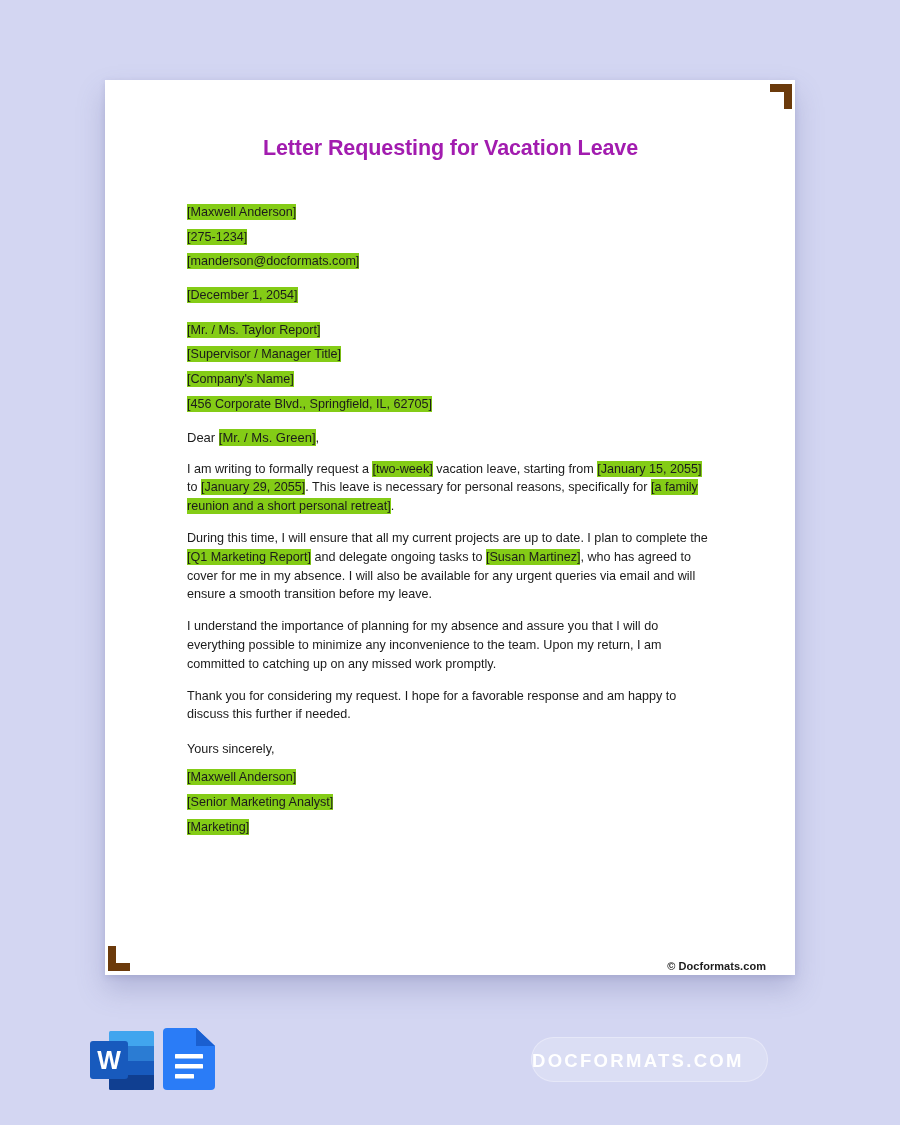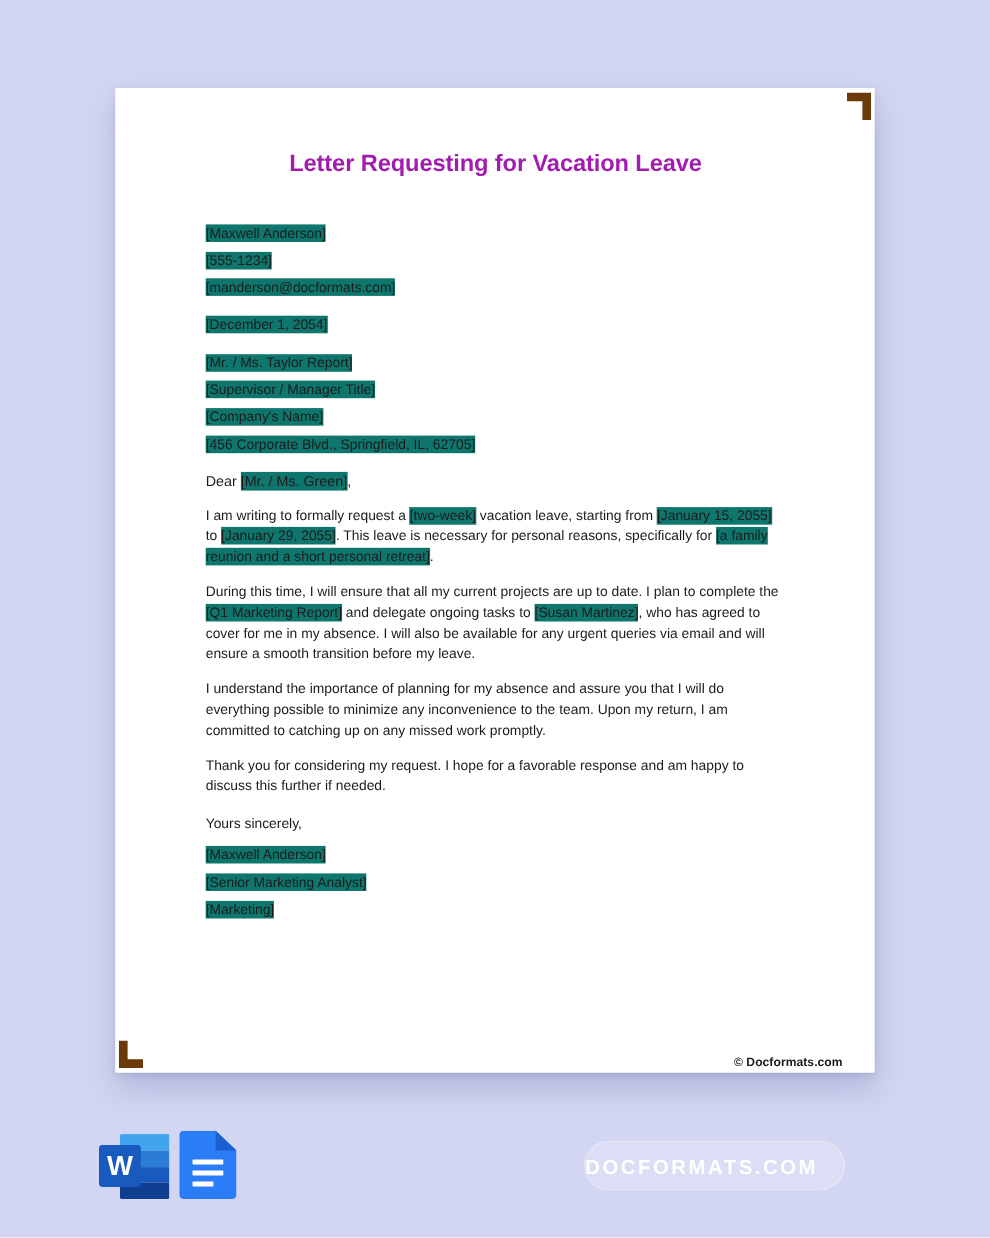--- a/index.html
+++ b/index.html
@@ -63,21 +63,21 @@
 
   .addr-line {
     font-size: 12.6px;
     color: #1b1b1b;
     line-height: 24.7px;
     margin: 0;
     white-space: nowrap;
   }
 
   .hl {
-    background: #0f766e;
+    background: #84cc16;
     padding: 1px 0;
   }
 
   .gap-sm { height: 9.5px; }
   .gap-md { height: 9.5px; }
 
   .salutation {
     font-size: 13px;
     color: #1b1b1b;
     line-height: 24.7px;
@@ -198,21 +198,21 @@
   <svg class="corner-orn" id="corner-bottom-left" viewBox="0 0 22 25">
     <path d="M0 0 H8 V17 H22 V25 H0 Z" fill="#6b3a0b"></path>
   </svg>
 
   <div id="letter-body">
 
     <h1 id="letter-title">Letter Requesting for Vacation Leave</h1>
 
     <div>
       <p class="addr-line"><span class="hl">[Maxwell Anderson]</span></p>
-      <p class="addr-line"><span class="hl">[555-1234]</span></p>
+      <p class="addr-line"><span class="hl">[275-1234]</span></p>
       <p class="addr-line"><span class="hl">[manderson@docformats.com]</span></p>
     </div>
 
     <div class="gap-sm"></div>
 
     <p class="addr-line"><span class="hl">[December 1, 2054]</span></p>
 
     <div class="gap-md"></div>
 
     <div>

